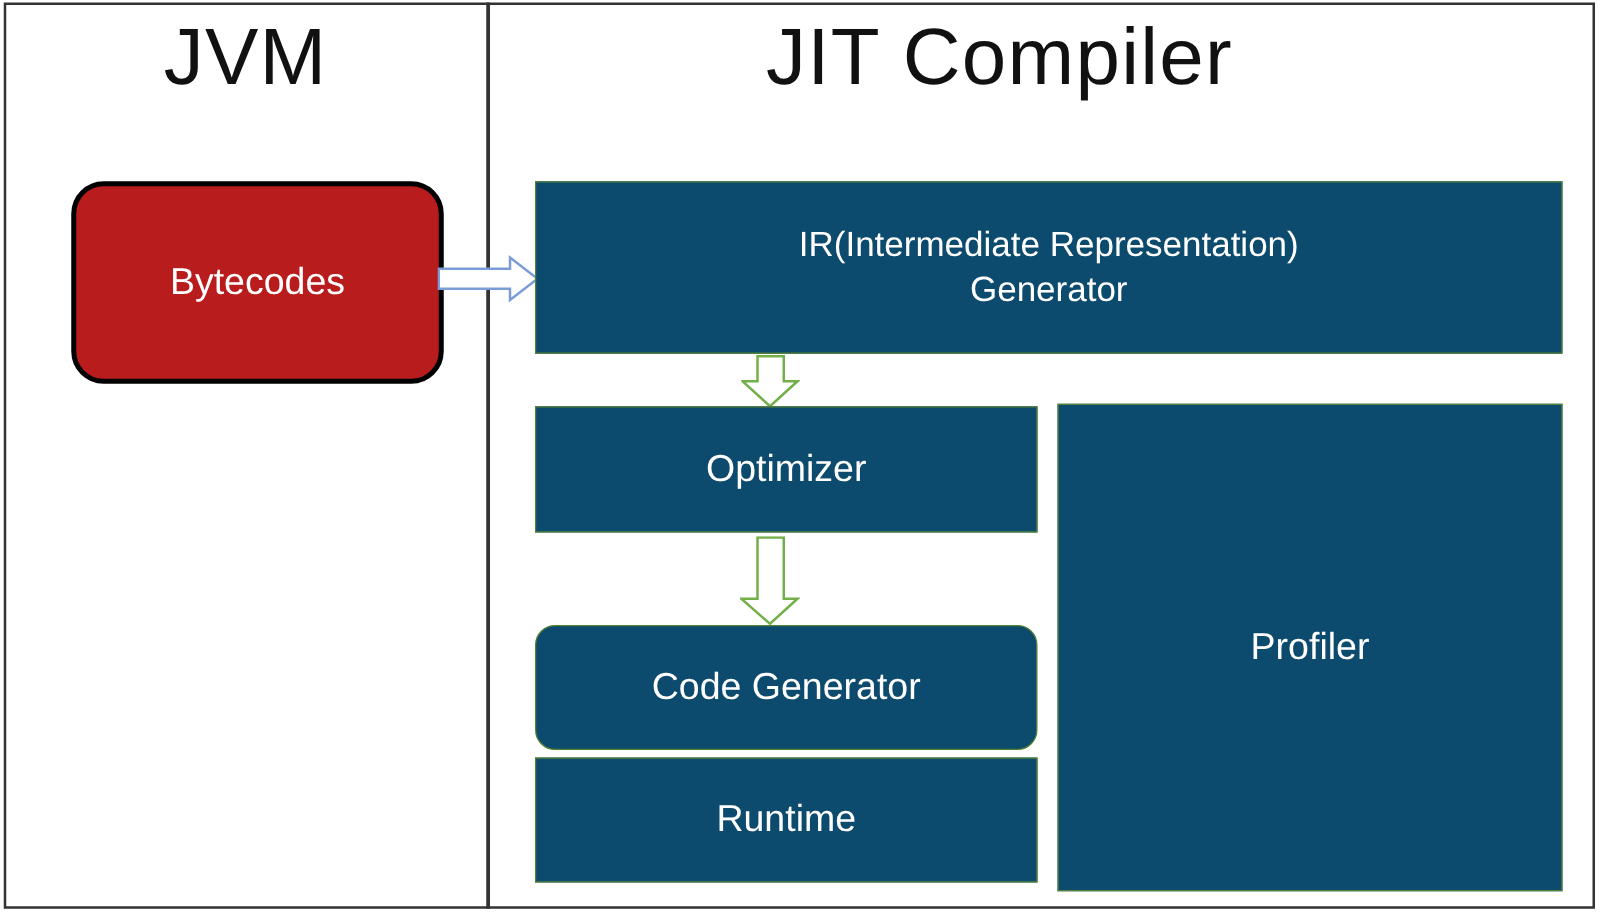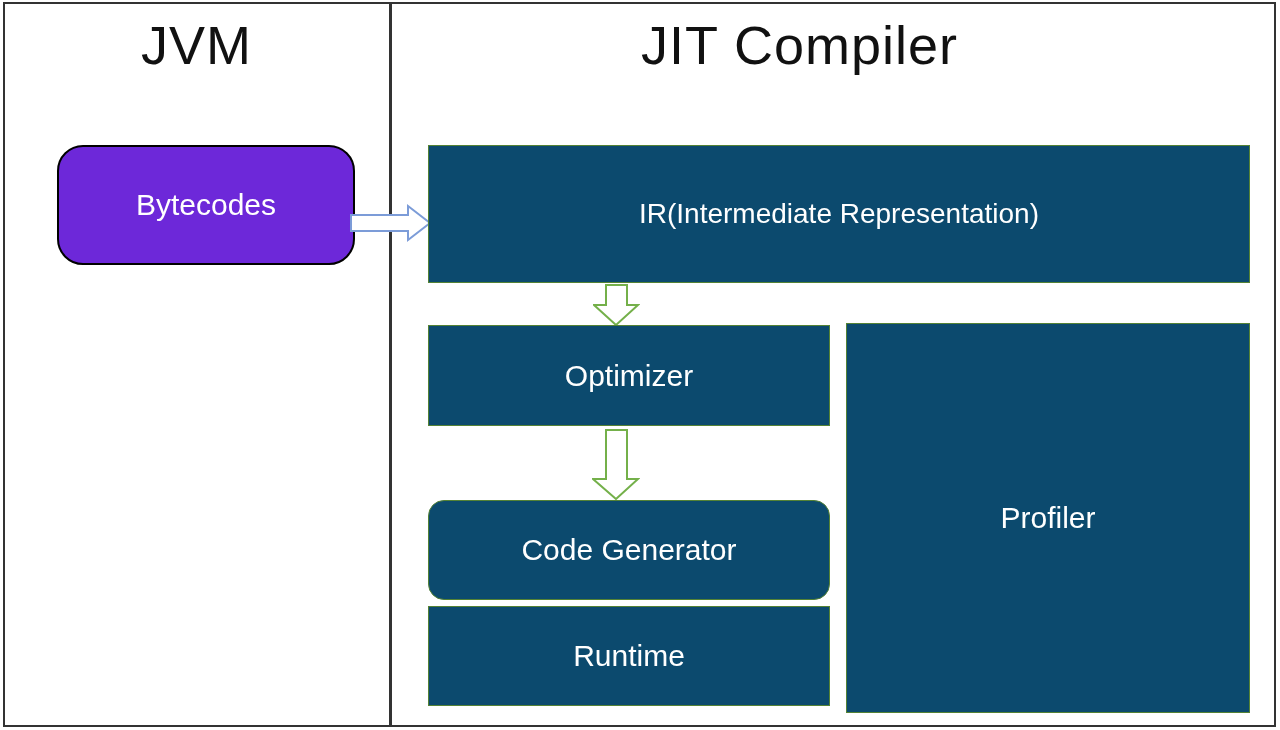--- a/index.html
+++ b/index.html
@@ -15,38 +15,38 @@
     border:2px solid #333333;
     background:transparent;
   }
   .divider{
     position:absolute;left:389px;top:2px;width:3px;height:725px;
     background:#333333;
   }
   .panel-title{
     position:absolute;top:14px;
     text-align:center;
-    font-size:54px;line-height:62px;
+    font-size:64px;line-height:62px;
     color:#111111;
     letter-spacing:1px;
   }
   .panel-title.jvm{left:3px;width:387px;}
   .panel-title.jit{left:392px;width:815px;}
   .node{
     position:absolute;
     display:flex;align-items:center;justify-content:center;
     color:#ffffff;
     font-size:30px;
     text-align:center;
     box-sizing:border-box;
   }
   .node.blue{
-    left:57px;top:145px;width:298px;height:120px;
-    background:#6d28d9;
-    border:2px solid #000000;
+    left:57px;top:145px;width:298px;height:162px;
+    background:#b91c1c;
+    border:4px solid #000000;
     border-radius:26px;
   }
   .node.green{
     background:#0c4a6e;
     border:1px solid #548235;
   }
   .node.ir{
     left:428px;top:145px;width:822px;height:138px;
     font-size:28px;line-height:36px;
     flex-direction:column;
@@ -75,20 +75,21 @@
   <div class="node blue">
     <span>Bytecodes</span>
   </div>
 
   <svg class="arrow right" width="82" height="42" viewBox="0 0 82 42">
     <polygon points="1,13 58,13 58,4 80,21 58,38 58,29 1,29" fill="#ffffff" stroke="#7C9CD8" stroke-width="2"></polygon>
   </svg>
 
   <div class="node green ir">
     <div>IR(Intermediate Representation)</div>
+    <div>Generator</div>
   </div>
 
   <svg class="arrow down1" width="47" height="42" viewBox="0 0 47 42">
     <polygon points="13,1 34,1 34,21 45,21 23,41 1,21 13,21" fill="#ffffff" stroke="#74B04A" stroke-width="2"></polygon>
   </svg>
 
   <div class="node green optimizer">
     <span>Optimizer</span>
   </div>
 

